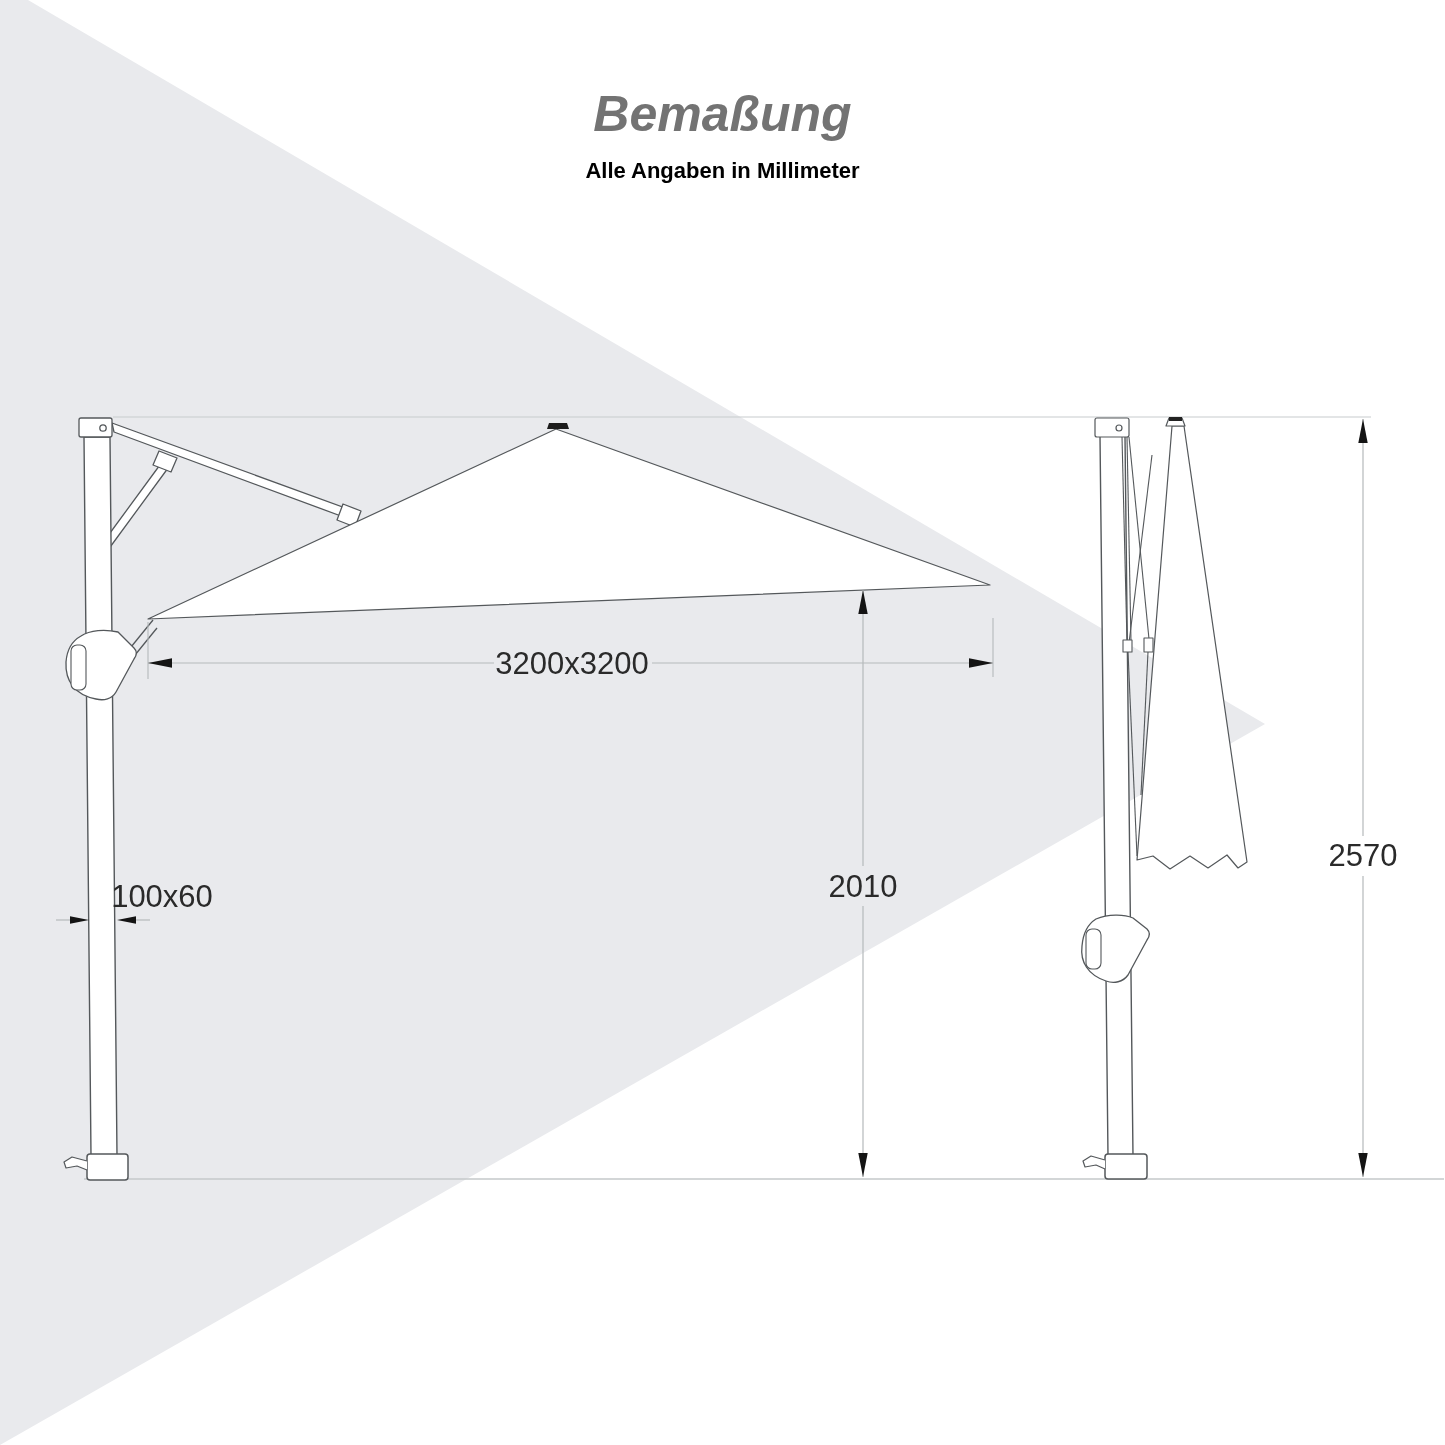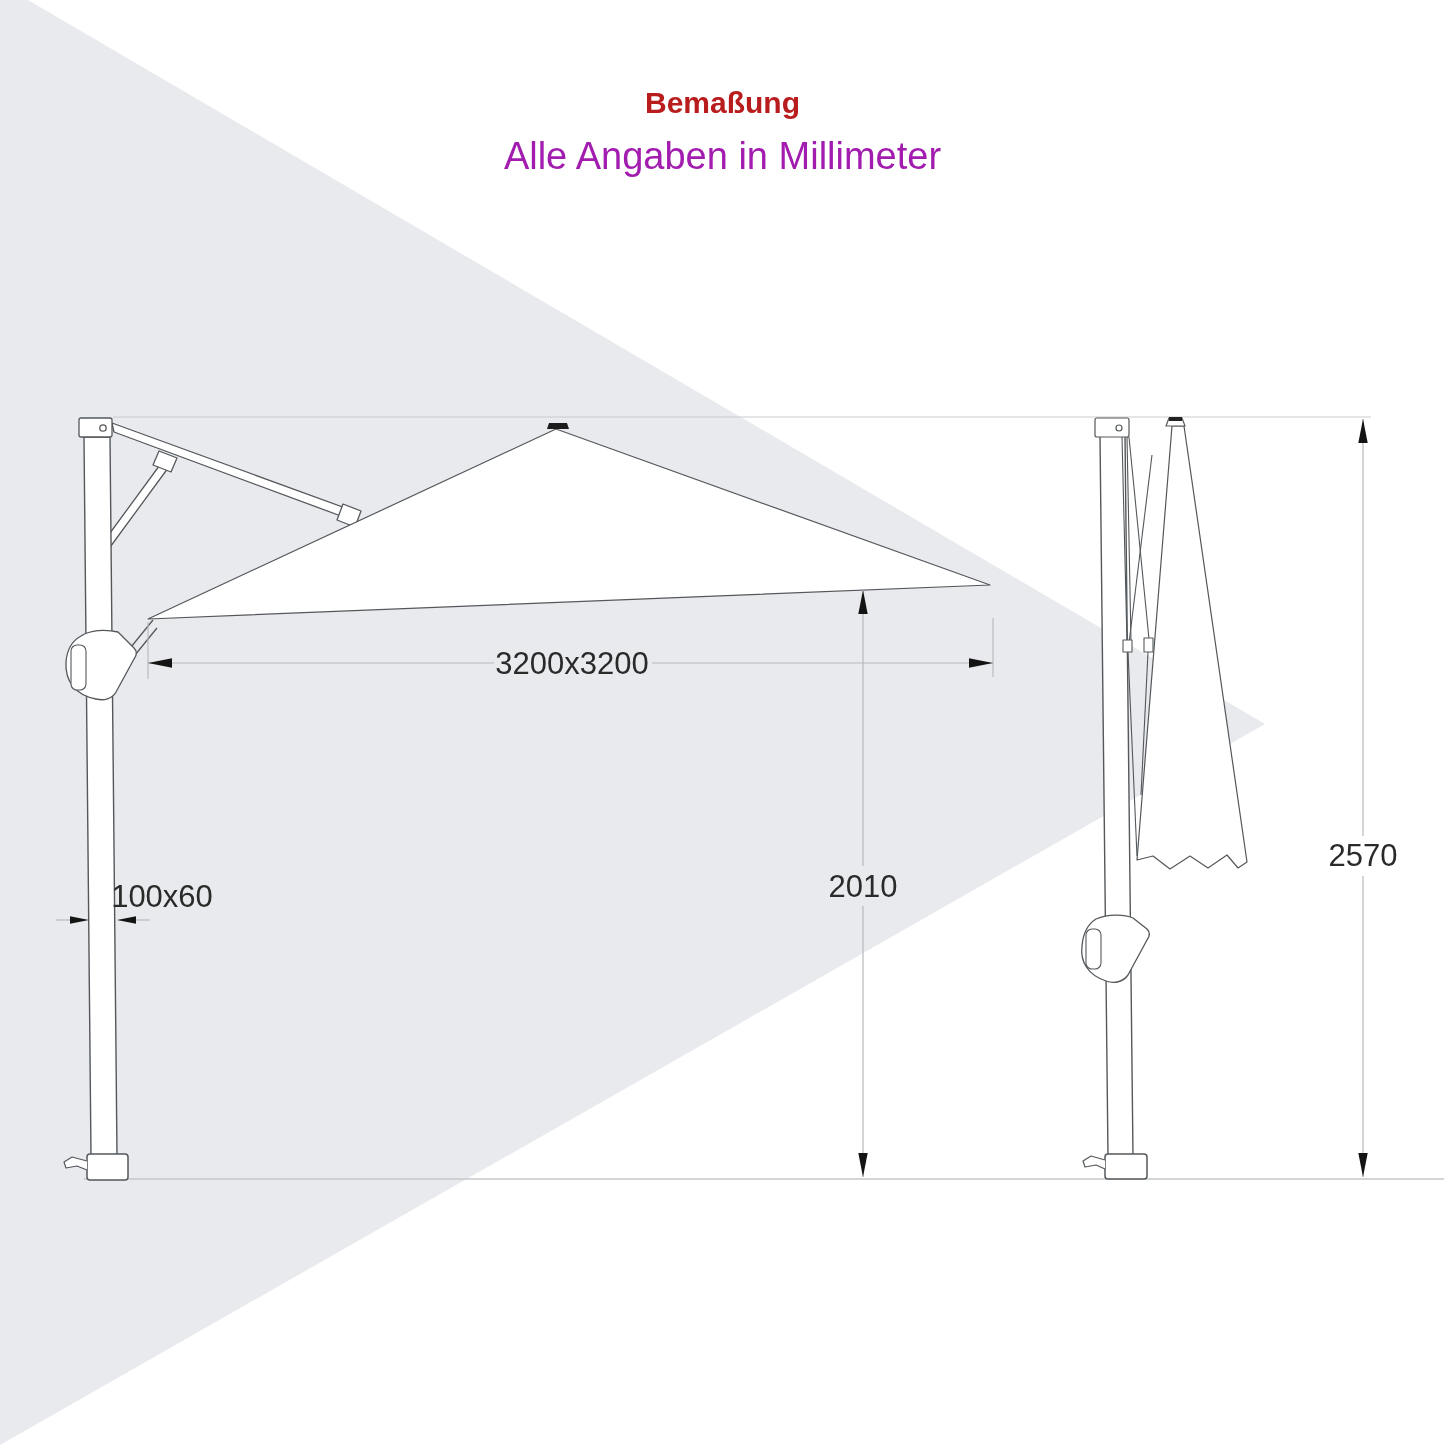--- a/index.html
+++ b/index.html
@@ -9,26 +9,26 @@
     background:#ffffff;
     overflow:hidden;
     font-family:"Liberation Sans", sans-serif;
   }
   .page svg{position:absolute;left:0;top:0;}
   .hdr{
     position:absolute;left:0;top:86px;width:100%;
     text-align:center;z-index:3;pointer-events:none;
   }
   .hdr .title{
-    font-size:30px;font-weight:700;color:#b91c1c;
-    letter-spacing:0px;line-height:1.15;
+    font-size:50px;font-weight:700;color:#737373;
+    letter-spacing:0px;line-height:1.15;font-style:italic;
   }
   .hdr .subtitle{
     margin-top:14px;
-    font-size:38px;font-weight:400;color:#a21caf;
+    font-size:22px;font-weight:700;color:#000000;
   }
   .dimtext{
     font-family:"Liberation Sans", sans-serif;
     font-size:31px;fill:#2a2a2a;
   }
 </style>
 </head>
 <body>
 
 <div class="page">

